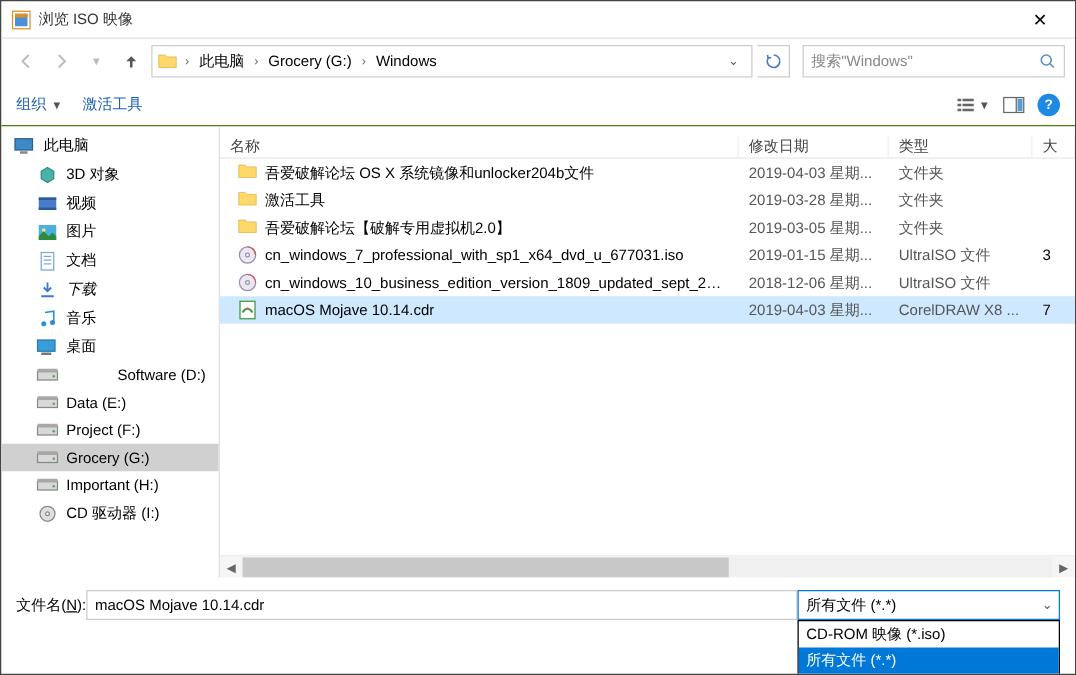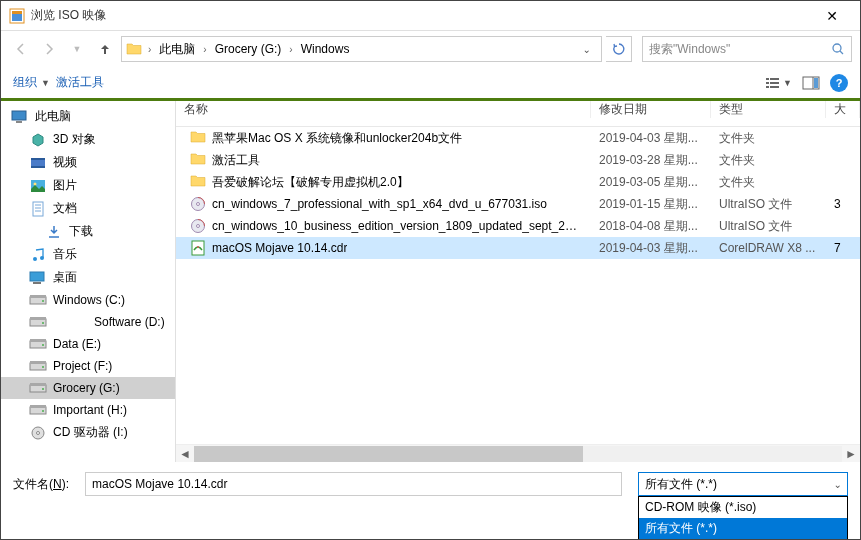--- a/index.html
+++ b/index.html
@@ -18,56 +18,56 @@
 .breadcrumb .crumb { padding: 2px 6px; cursor: pointer; }
 .breadcrumb .chev { color: #666; padding: 0 2px; font-size: 10px; }
 .breadcrumb .spacer { flex: 1; }
 .breadcrumb .drop { padding: 0 6px; color: #555; }
 .refresh-btn { width: 26px; height: 26px; border: 1px solid #ccc; border-left: none; display: inline-flex; align-items: center; justify-content: center; }
 .searchbox { width: 210px; height: 26px; border: 1px solid #ccc; margin-left: 6px; display: flex; align-items: center; padding: 0 6px; }
 .searchbox input { border: none; outline: none; flex: 1; color: #333; }
 .searchbox input::placeholder { color: #888; }
 .search-icon { color: #5b8fc7; }
 
-.toolbar { height: 34px; display: flex; align-items: center; padding: 0 12px; gap: 6px; border-bottom: 3px solid #4d7c0f; }
+.toolbar { height: 34px; display: flex; align-items: center; padding: 0 12px; gap: 16px; border-bottom: 1px solid #4d7c0f; }
 .toolbar .tbtn { color: #1a5fb4; cursor: pointer; display: inline-flex; align-items: center; gap: 4px; }
 .toolbar .tright { margin-left: auto; display: flex; align-items: center; gap: 10px; }
 .toolbar .viewbtn { display: inline-flex; align-items: center; gap: 2px; color: #555; }
 .help-icon { width: 18px; height: 18px; border-radius: 50%; background: #1e88e5; color: #fff; display: inline-flex; align-items: center; justify-content: center; font-weight: bold; font-size: 11px; }
 
 .body { display: flex; height: 361px; }
 
 .sidebar { width: 175px; border-right: 1px solid #e0e0e0; overflow-y: auto; padding-top: 4px; }
 .side-item { display: flex; align-items: center; gap: 6px; padding: 3px 8px 3px 18px; cursor: pointer; white-space: nowrap; }
 .side-item.selected { background: #d0d0d0; }
 .side-icon { width: 18px; height: 16px; display: inline-flex; align-items: center; justify-content: center; }
 
 .filepane { flex: 1; display: flex; flex-direction: column; overflow: hidden; }
-.headers { display: flex; border-bottom: 1px solid #e8e8e8; height: 26px; align-items: flex-start; color: #444; }
+.headers { display: flex; border-bottom: 1px solid #e8e8e8; height: 26px; align-items: flex-end; color: #444; }
 .headers .hcol { padding: 0 8px; border-right: 1px solid #eee; }
 .col-name { width: 415px; }
 .col-date { width: 120px; }
 .col-type { width: 115px; }
 .filelist { flex: 1; overflow: auto; }
 .row { display: flex; align-items: center; height: 22px; cursor: pointer; }
 .row.selected { background: #cde8ff; }
 .row .cell { padding: 0 8px; overflow: hidden; text-overflow: ellipsis; white-space: nowrap; }
 .row .cell-name { width: 415px; display: flex; align-items: center; gap: 6px; padding-left: 14px; }
 .row .cell-date { width: 120px; color: #555; }
 .row .cell-type { width: 115px; color: #555; }
 .row .ficon { width: 16px; height: 16px; display: inline-flex; flex-shrink: 0; }
 .row .fname { overflow: hidden; text-overflow: ellipsis; }
 
 .hscroll { height: 18px; border-top: 1px solid #eee; display: flex; align-items: center; background: #f5f5f5; }
 .hscroll .arrow { width: 18px; text-align: center; color: #666; }
 .hscroll .track { flex: 1; height: 16px; background: #f0f0f0; position: relative; }
 .hscroll .thumb { position: absolute; left: 0; top: 0; width: 60%; height: 100%; background: #c8c8c8; }
 
 .footer { padding: 10px 12px; }
-.fname-row { display: flex; align-items: center; gap: 16px; }
+.fname-row { display: flex; align-items: center; gap: 0; }
 .fname-label { white-space: nowrap; }
 .fname-label .ul { text-decoration: underline; }
 .fname-input { flex: 1; height: 24px; border: 1px solid #ccc; padding: 0 6px; }
 .filter-wrap { position: relative; width: 210px; }
 .filter-select { width: 100%; height: 24px; border: 1px solid #0078d7; background: #fff; padding: 0 20px 0 6px; display: flex; align-items: center; cursor: pointer; }
 .filter-select .fchev { position: absolute; right: 6px; color: #555; font-size: 10px; }
 .filter-dropdown { position: absolute; top: 24px; left: 0; right: 0; border: 1px solid #000; background: #fff; }
 .filter-option { padding: 2px 6px; cursor: pointer; }
 .filter-option.highlight { background: #0078d7; color: #fff; }
 .btn-row { display: flex; justify-content: flex-end; gap: 8px; margin-top: 26px; }
@@ -210,21 +210,21 @@
         <span class="side-icon">
           <svg width="14" height="16" viewBox="0 0 14 16">
             <rect x="2" y="1" width="10" height="14" fill="#fff" stroke="#78a8d8"></rect>
             <line x1="4" y1="4" x2="10" y2="4" stroke="#78a8d8"></line>
             <line x1="4" y1="7" x2="10" y2="7" stroke="#78a8d8"></line>
             <line x1="4" y1="10" x2="10" y2="10" stroke="#78a8d8"></line>
           </svg>
         </span>
         <span>文档</span>
       </div>
-      <div class="side-item" style="padding-left: 44px;">
+      <div class="side-item" style="padding-left: 28px; font-style: italic;">
         <span class="side-icon">
           <svg width="14" height="16" viewBox="0 0 14 16">
             <path d="M7 2 L7 9 M4 6 L7 9 L10 6" stroke="#3a7bc8" stroke-width="1.5" fill="none"></path>
             <line x1="2" y1="13" x2="12" y2="13" stroke="#3a7bc8" stroke-width="1.5"></line>
           </svg>
         </span>
         <span>下载</span>
       </div>
       <div class="side-item" style="padding-left: 28px;">
         <span class="side-icon">
@@ -237,30 +237,20 @@
         <span>音乐</span>
       </div>
       <div class="side-item" style="padding-left: 28px;">
         <span class="side-icon">
           <svg width="18" height="14" viewBox="0 0 18 14">
             <rect x="1" y="1" width="14" height="9" fill="#3a9dd8" stroke="#2a7ab0"></rect>
             <rect x="4" y="11" width="8" height="2" fill="#777"></rect>
           </svg>
         </span>
         <span>桌面</span>
-      </div>
-      <div class="side-item" style="padding-left: 28px;">
-        <span class="side-icon">
-          <svg width="18" height="12" viewBox="0 0 18 12">
-            <rect x="1" y="3" width="16" height="7" fill="#d8d8d8" stroke="#888"></rect>
-            <rect x="1" y="1" width="16" height="3" fill="#a8a8a8"></rect>
-            <circle cx="14" cy="7" r="1" fill="#4caf50"></circle>
-          </svg>
-        </span>
-        <span>Windows (C:)</span>
       </div>
       <div class="side-item" style="padding-left: 28px; gap: 47px;">
         <span class="side-icon">
           <svg width="18" height="12" viewBox="0 0 18 12">
             <rect x="1" y="3" width="16" height="7" fill="#d8d8d8" stroke="#888"></rect>
             <rect x="1" y="1" width="16" height="3" fill="#a8a8a8"></rect>
             <circle cx="14" cy="7" r="1" fill="#4caf50"></circle>
           </svg>
         </span>
         <span>Software (D:)</span>
@@ -323,21 +313,21 @@
       <div class="hcol" style="flex:1">大</div>
     </div>
     <div class="filelist" id="filelist">
         <div class="row">
           <div class="cell cell-name">
             <span class="ficon">
               <svg width="16" height="14" viewBox="0 0 16 14">
                 <path d="M1 2 L6 2 L7.5 3.5 L15 3.5 L15 12 L1 12 Z" fill="#ffd86b" stroke="#d9a92e" stroke-width="0.5"></path>
               </svg>
             </span>
-            <span class="fname">黑苹果Mac OS X 系统镜像和unlocker204b文件</span>
+            <span class="fname">吾爱破解论坛 OS X 系统镜像和unlocker204b文件</span>
           </div>
           <div class="cell cell-date">2019-04-03 星期...</div>
           <div class="cell cell-type">文件夹</div>
           <div class="cell" style="flex:1"></div>
         </div>
         <div class="row">
           <div class="cell cell-name">
             <span class="ficon">
               <svg width="16" height="14" viewBox="0 0 16 14">
                 <path d="M1 2 L6 2 L7.5 3.5 L15 3.5 L15 12 L1 12 Z" fill="#ffd86b" stroke="#d9a92e" stroke-width="0.5"></path>
@@ -381,21 +371,21 @@
           <div class="cell cell-name">
             <span class="ficon">
               <svg width="16" height="16" viewBox="0 0 16 16">
                 <circle cx="8" cy="8" r="6.5" fill="#e8e8f0" stroke="#a08ab0"></circle>
                 <circle cx="8" cy="8" r="1.5" fill="#fff" stroke="#a08ab0"></circle>
                 <path d="M8 1.5 A6.5 6.5 0 0 1 14.5 8" stroke="#c85a5a" stroke-width="1" fill="none"></path>
               </svg>
             </span>
             <span class="fname">cn_windows_10_business_edition_version_1809_updated_sept_201...</span>
           </div>
-          <div class="cell cell-date">2018-04-08 星期...</div>
+          <div class="cell cell-date">2018-12-06 星期...</div>
           <div class="cell cell-type">UltraISO 文件</div>
           <div class="cell" style="flex:1"></div>
         </div>
         <div class="row selected">
           <div class="cell cell-name">
             <span class="ficon">
               <svg width="16" height="16" viewBox="0 0 16 16">
                 <rect x="2" y="1" width="12" height="14" fill="#fff" stroke="#3a9a3a"></rect>
                 <path d="M4 10 Q8 4 12 10" stroke="#3a9a3a" stroke-width="1.5" fill="none"></path>
                 <circle cx="8" cy="7" r="1" fill="#d85a5a"></circle>

